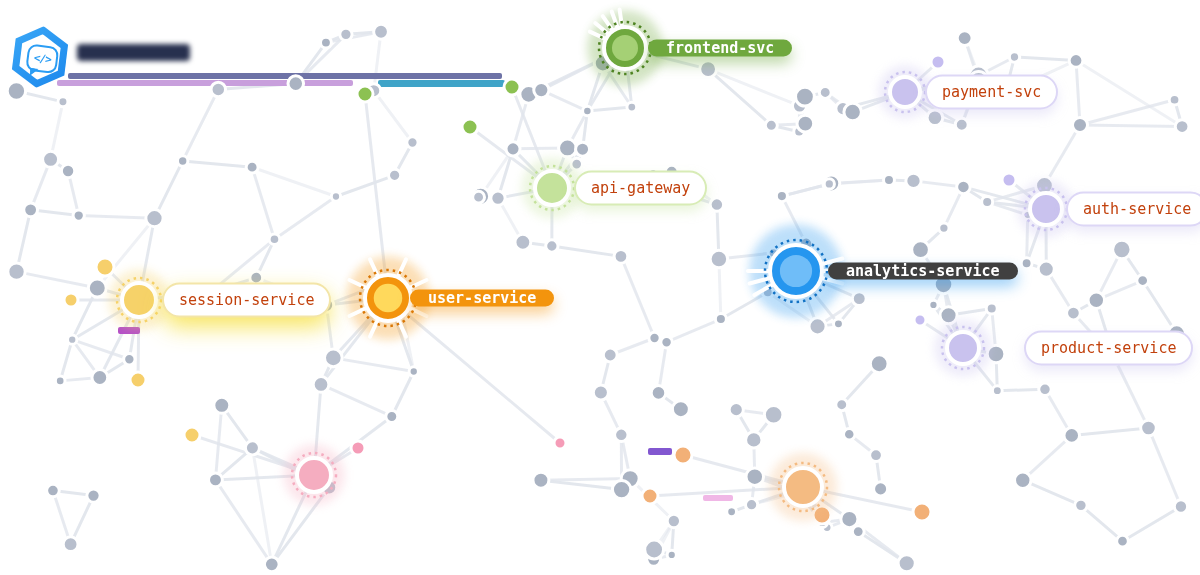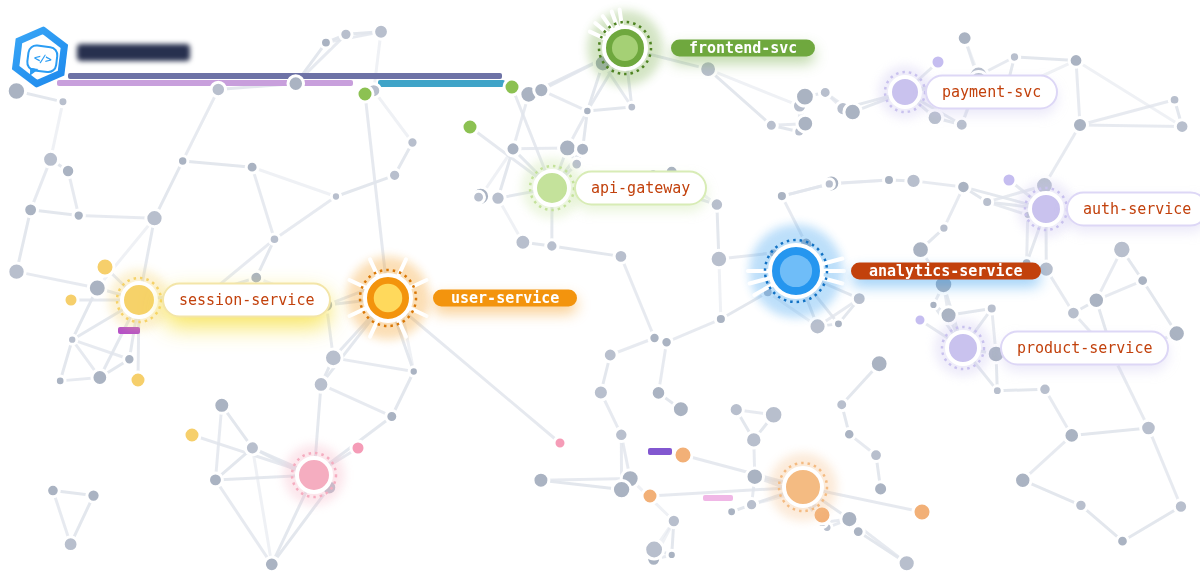--- a/index.html
+++ b/index.html
@@ -15,21 +15,21 @@
   .bubble{position:absolute;left:17px;top:19px;width:27px;height:23px;background:#ffffff;
     border:2.5px solid #2b9df4;border-radius:9px;display:flex;align-items:center;justify-content:center;
     color:#2b9df4;font-weight:bold;font-size:11px;letter-spacing:-1px;}
   .bubble:after{content:"";position:absolute;left:3px;bottom:-7px;border:4px solid transparent;
     border-top-color:#2b9df4;border-left-color:#2b9df4;}
   .wordmark{position:absolute;left:77px;top:44px;width:113px;height:17px;background:#27304e;
     border-radius:4px;filter:blur(2.6px);}
   
   .pill{position:absolute;transform:translateY(-50%);white-space:nowrap;font-size:15px;
     line-height:1;border-radius:18px;z-index:5;cursor:pointer;}
-  .pill.solid{color:#ffffff;font-weight:bold;padding:1px 18px;margin-left:23px;}
+  .pill.solid{color:#ffffff;font-weight:bold;padding:1px 18px;}
   .pill.outline{background:#ffffff;color:#c2410c;padding:8px 15px;border:2px solid #ccc;}
 </style>
 </head>
 <body>
 
 <div id="stage">
 
   <svg id="mesh" width="1200" height="575">
       <defs>
         <filter id="soft" x="-80%" y="-80%" width="260%" height="260%">
@@ -545,18 +545,18 @@
     <div class="bubble">
       <span>&lt;/&gt;</span>
     </div>
   </div>
   <div class="wordmark"></div>
 
   <div class="pill solid" style="left: 648px; top: 48px; background: rgb(111, 168, 62); box-shadow: rgba(111, 168, 62, 0.45) 0px 7px 14px;"><span>frontend-svc</span></div>
   <div class="pill outline" style="left: 925px; top: 92px; border-color: rgb(221, 215, 246); box-shadow: rgba(201, 194, 238, 0.35) 0px 6px 12px;"><span>payment-svc</span></div>
   <div class="pill outline" style="left: 574px; top: 188px; border-color: rgb(216, 236, 182); box-shadow: rgba(196, 226, 155, 0.35) 0px 6px 12px; text-align: right;"><span>api-gateway</span></div>
   <div class="pill outline" style="left: 1066px; top: 209px; border-color: rgb(221, 215, 246); box-shadow: rgba(201, 194, 238, 0.35) 0px 6px 12px;"><span>auth-service</span></div>
-  <div class="pill solid" style="left: 828px; top: 271px; background: #c2410c; box-shadow: rgba(37, 150, 239, 0.45) 0px 7px 14px;"><span>analytics-service</span></div>
+  <div class="pill solid" style="left: 828px; top: 271px; background: #404040; box-shadow: rgba(37, 150, 239, 0.45) 0px 7px 14px;"><span>analytics-service</span></div>
   <div class="pill solid" style="left: 410px; top: 298px; background: rgb(243, 148, 13); box-shadow: rgba(243, 148, 13, 0.45) 0px 7px 14px; text-align: right;"><span>user-service</span></div>
   <div class="pill outline" style="left: 162px; top: 300px; border-color: rgb(243, 229, 168); box-shadow: rgba(247, 226, 74, 0.85) 0px 10px 22px; text-align: center;"><span>session-service</span></div>
-  <div class="pill outline" style="left: 1000px; top: 348px; border-color: rgb(221, 215, 246); box-shadow: rgba(201, 194, 238, 0.35) 0px 6px 12px;"><span>product-service</span></div>
+  <div class="pill outline" style="left: 1024px; top: 348px; border-color: rgb(221, 215, 246); box-shadow: rgba(201, 194, 238, 0.35) 0px 6px 12px;"><span>product-service</span></div>
 
 </div>
 
 </body></html>

